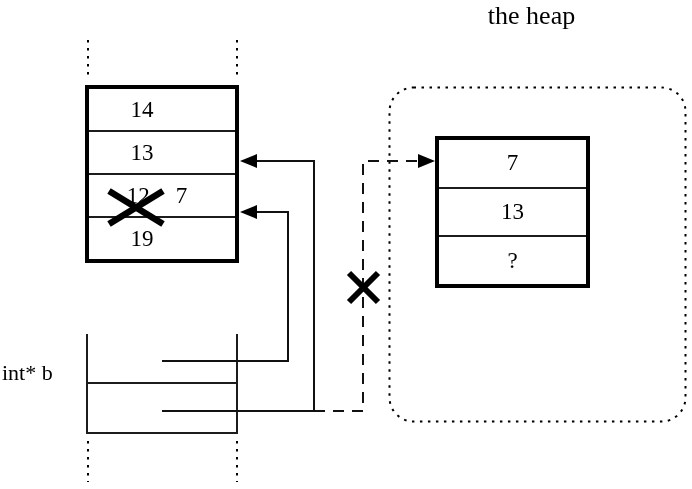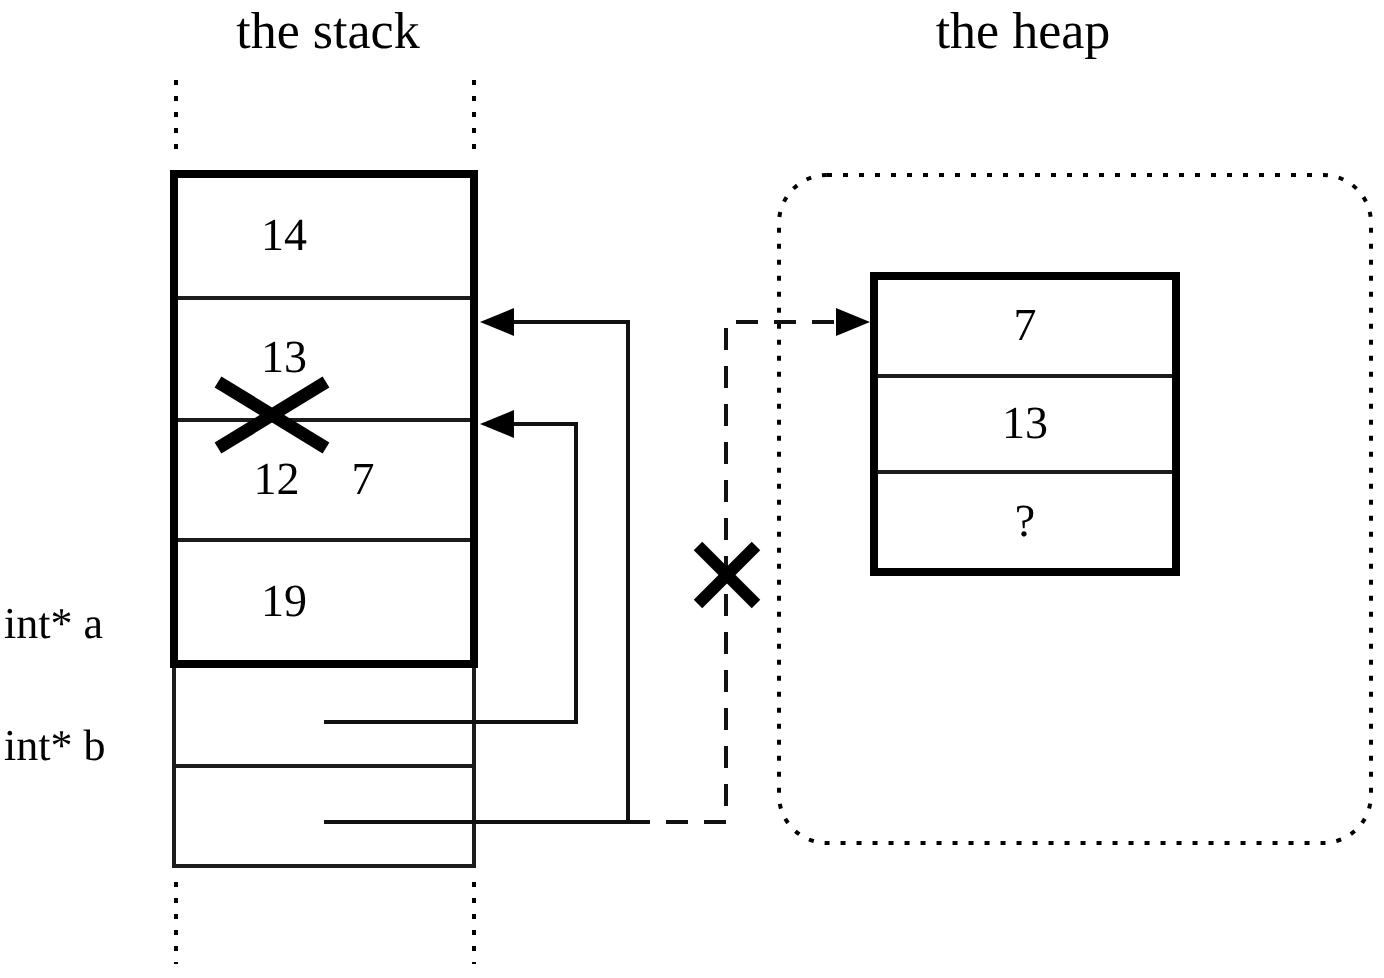--- a/index.html
+++ b/index.html
@@ -13,27 +13,27 @@
     overflow: hidden;
   }
   .title {
     position: absolute;
     font-size: 26px;
     text-align: center;
     line-height: 32px;
     white-space: nowrap;
   }
   .title-stack { left: 85px; top: 0px; width: 158px; }
-  .title-heap  { left: 388px; top: 0px; width: 247px; }
+  .title-heap  { left: 408px; top: 0px; width: 247px; }
 
   
   .stack-frame {
     position: absolute;
     left: 85px; top: 85px;
-    width: 154px; height: 249px;
+    width: 154px; height: 178px;
     border: 4px solid #000;
     display: flex; flex-direction: column;
     background: #fff;
   }
   .srow {
     flex: 1;
     display: flex; align-items: center; justify-content: center;
     border-bottom: 2px solid #1c1c1c;
     font-size: 23px;
     padding-right: 40px;
@@ -88,21 +88,20 @@
     position: absolute; left: 0; top: 0;
     width: 692px; height: 489px;
     pointer-events: none;
   }
 </style>
 </head>
 <body>
 
 <div class="canvas">
 
-  <div class="title title-stack">the stack</div>
   <div class="title title-heap">the heap</div>
 
   <div class="stack-frame">
     <div class="srow">
       <span>14</span>
     </div>
     <div class="srow">
       <span>13</span>
     </div>
     <div class="srow crossed-row">
@@ -112,21 +111,20 @@
     <div class="srow">
       <span>19</span>
     </div>
   </div>
 
   <div class="sub-cells">
     <div class="scell"></div>
     <div class="scell"></div>
   </div>
 
-  <div class="var-label var-a">int* a</div>
   <div class="var-label var-b">int* b</div>
 
   <div class="heap-block">
     <div class="hrow">
       <span>7</span>
     </div>
     <div class="hrow">
       <span>13</span>
     </div>
     <div class="hrow">

